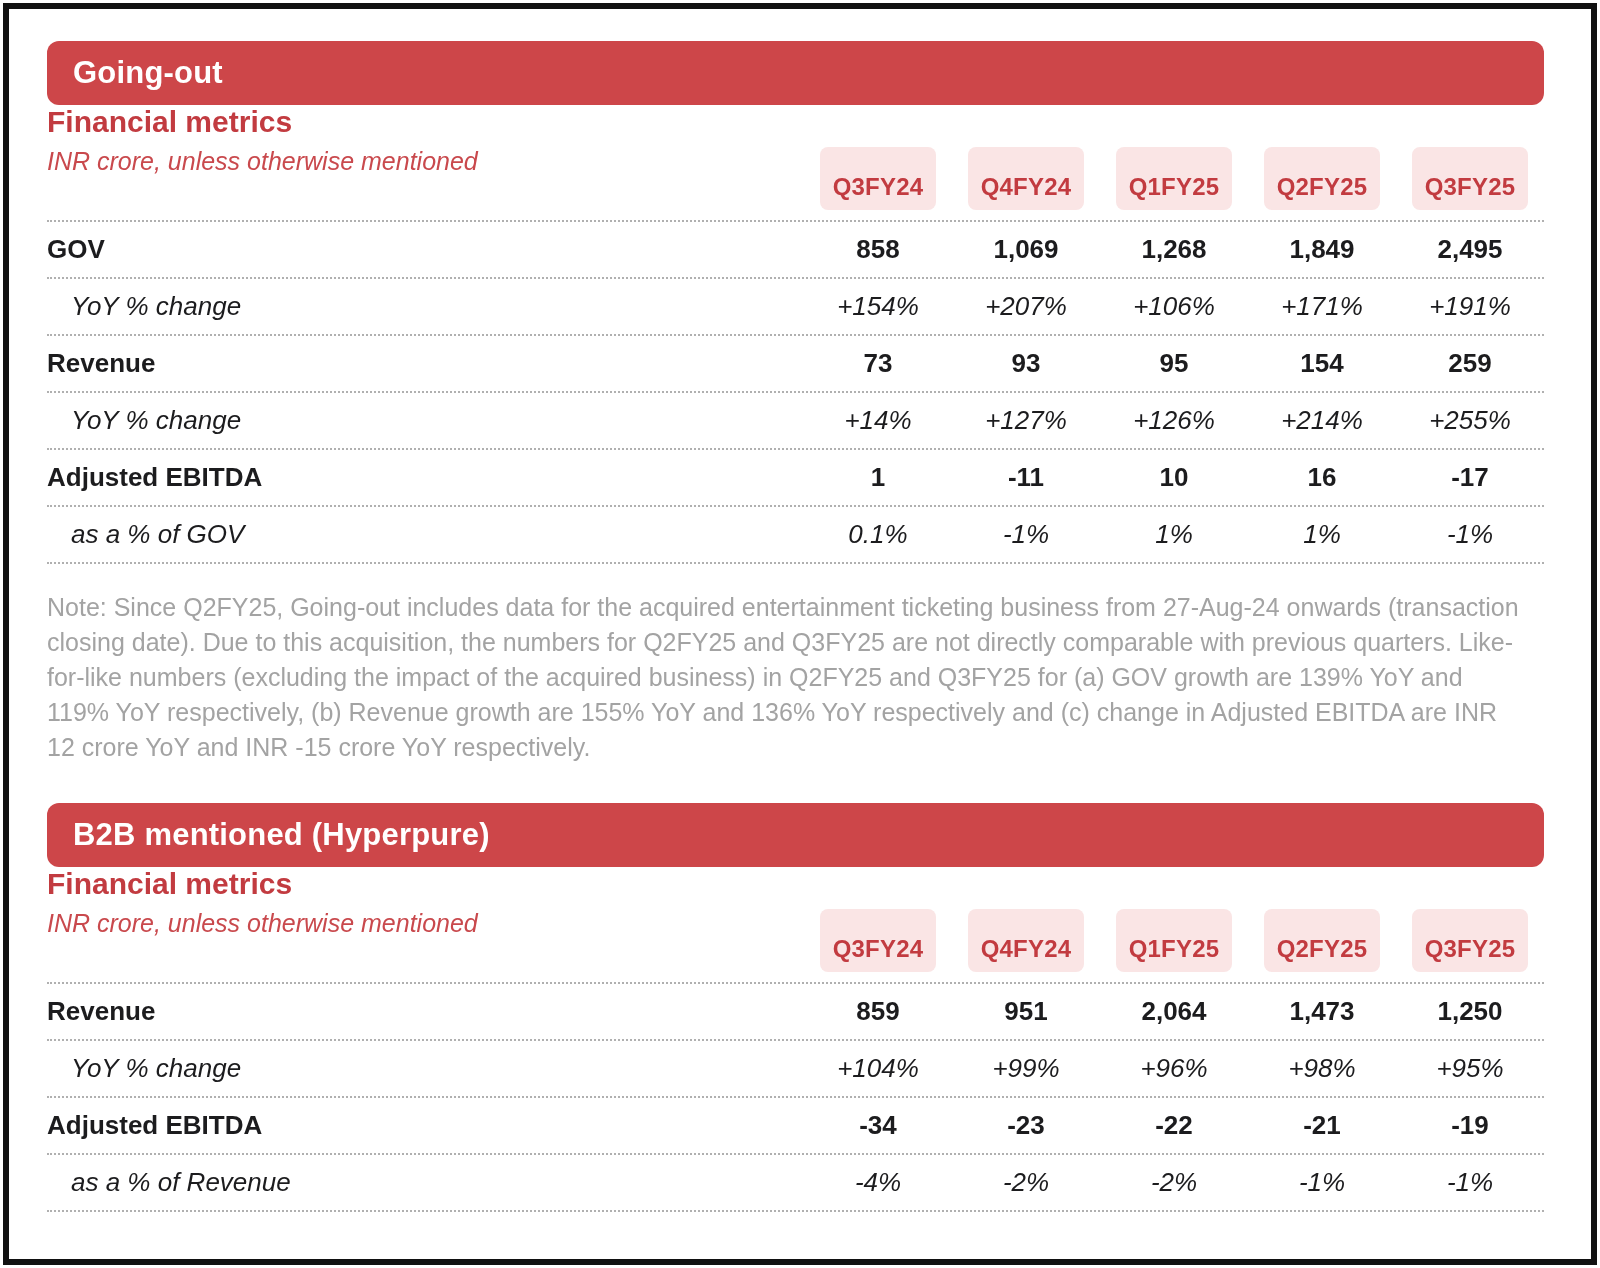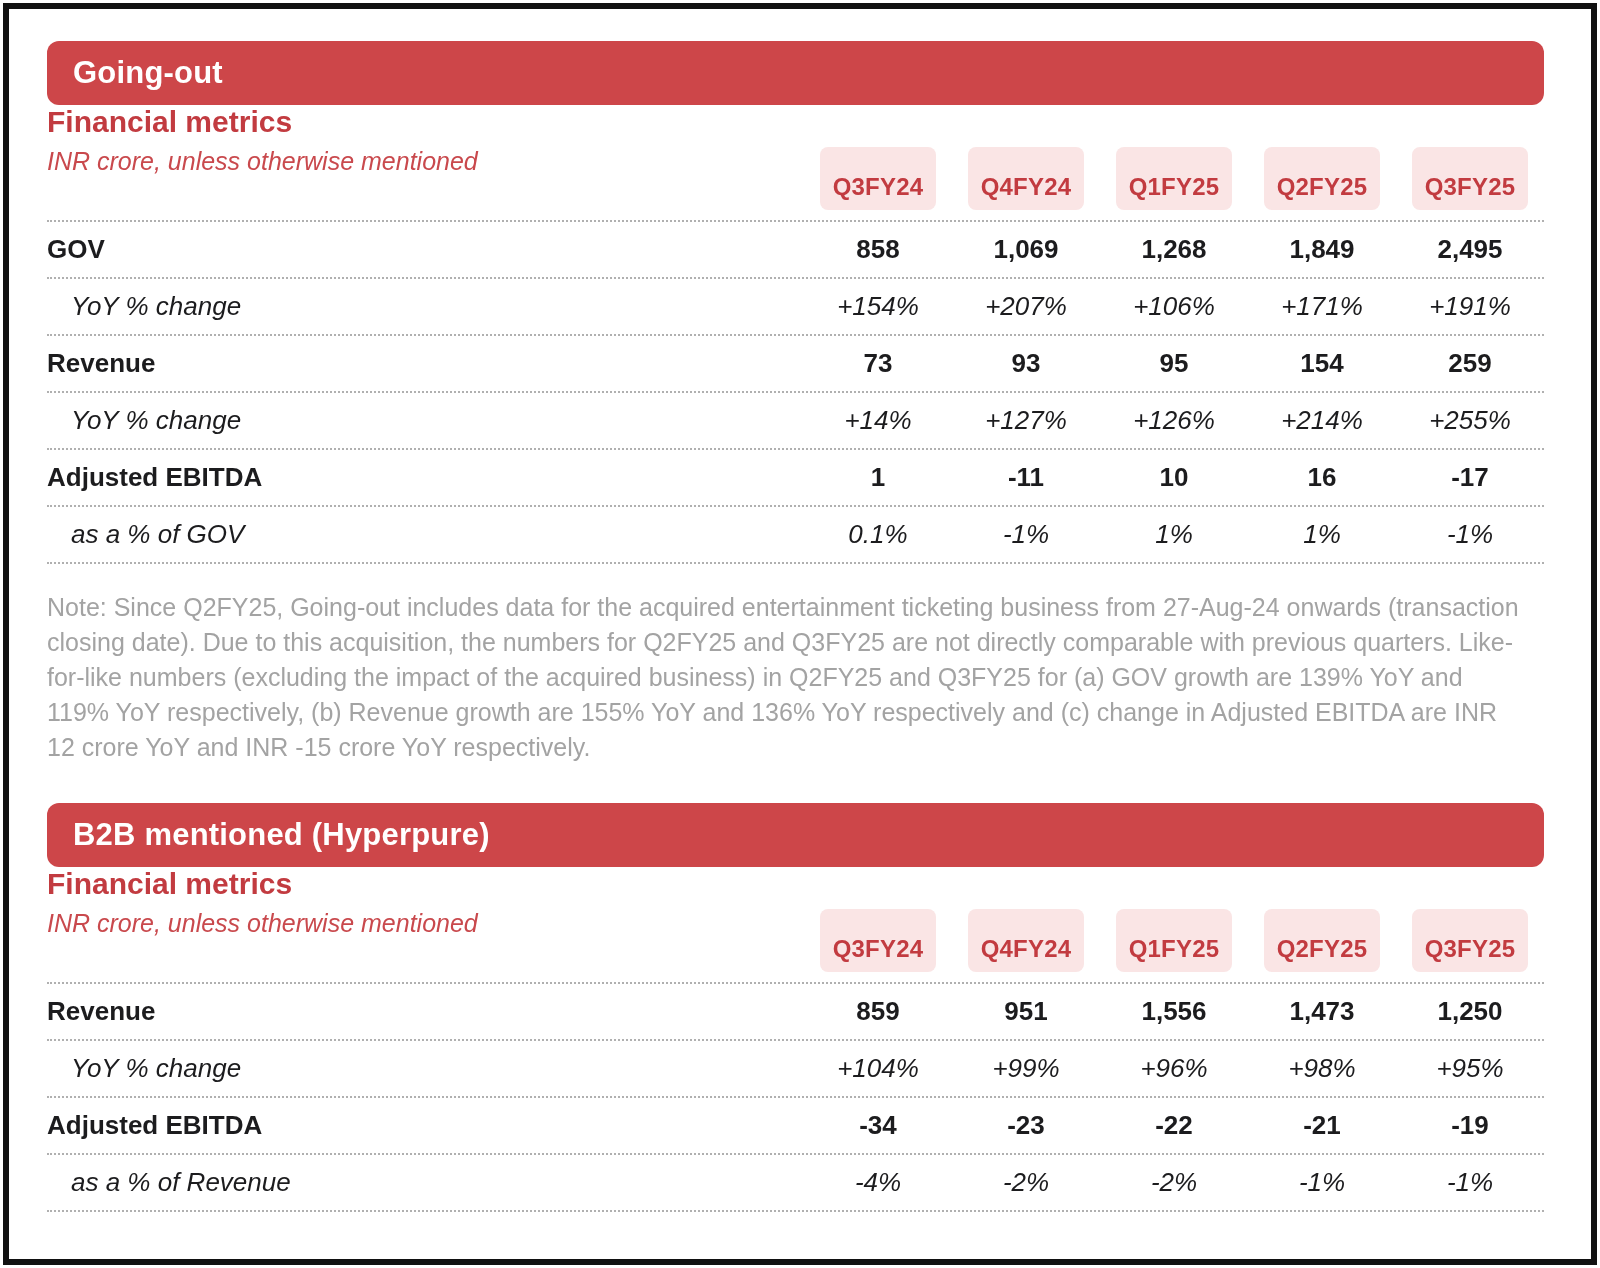--- a/index.html
+++ b/index.html
@@ -186,21 +186,21 @@
         <div class="cell val"><span class="pill">Q4FY24</span></div>
         <div class="cell val"><span class="pill">Q1FY25</span></div>
         <div class="cell val"><span class="pill">Q2FY25</span></div>
         <div class="cell val"><span class="pill">Q3FY25</span></div>
       </div>
 
       <div class="trow">
         <div class="cell label">Revenue</div>
         <div class="cell val">859</div>
         <div class="cell val">951</div>
-        <div class="cell val">1,556</div>
+        <div class="cell val">2,064</div>
         <div class="cell val">1,473</div>
         <div class="cell val">1,250</div>
       </div>
 
       <div class="trow sub">
         <div class="cell label">YoY % change</div>
         <div class="cell val">+104%</div>
         <div class="cell val">+99%</div>
         <div class="cell val">+96%</div>
         <div class="cell val">+98%</div>

